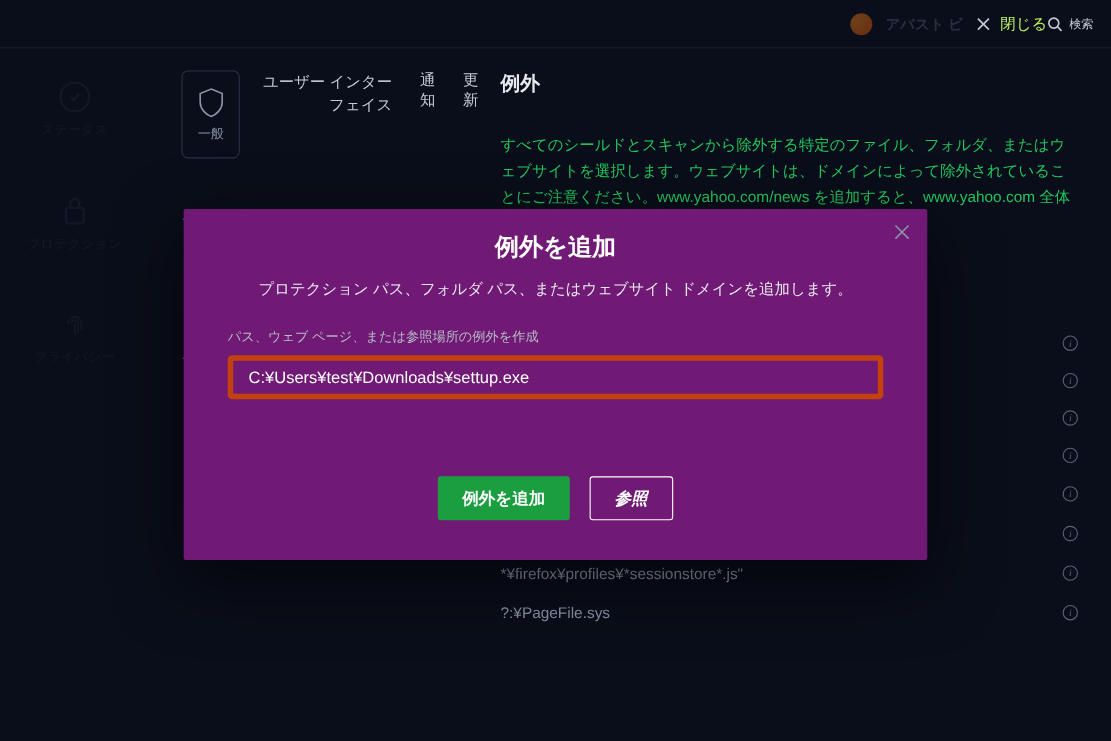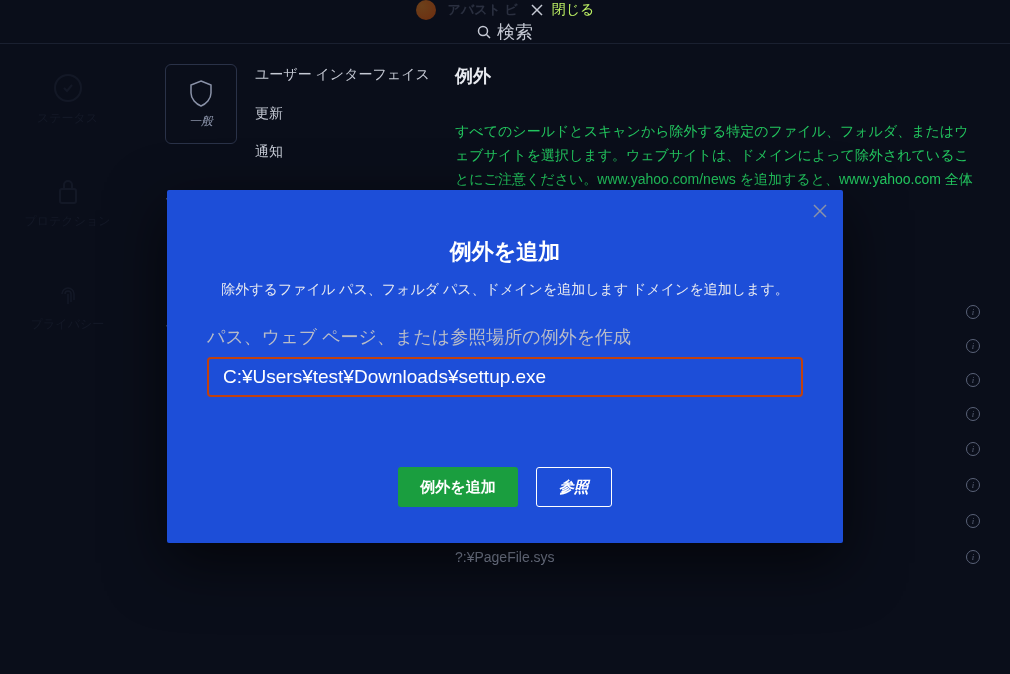--- a/index.html
+++ b/index.html
@@ -8,25 +8,24 @@
       height: 674px;
       background: #0a0e1a;
       font-family: 'Segoe UI', Arial, sans-serif;
       color: #c5c9d4;
       overflow: hidden;
       position: relative;
     }
     .topbar {
       display: flex;
       align-items: center;
-      justify-content: center;
+      justify-content: flex-end;
       height: 44px;
-      padding: 0 16px;
+      padding: 12px 16px;
       border-bottom: 1px solid #1a2030;
-      flex-direction: column;
     }
     .topbar-left {
       display: flex;
       align-items: center;
       gap: 12px;
     }
     .logo-circle {
       width: 20px;
       height: 20px;
       border-radius: 50%;
@@ -43,21 +42,21 @@
       gap: 8px;
       color: #bef264;
       font-size: 14px;
       cursor: pointer;
     }
     .search-area {
       display: flex;
       align-items: center;
       gap: 6px;
       color: #c5c9d4;
-      font-size: 18px;
+      font-size: 11px;
       cursor: pointer;
     }
     .main {
       display: flex;
       height: calc(674px - 44px);
     }
     .sidebar {
       width: 135px;
       padding-top: 30px;
       display: flex;
@@ -95,32 +94,32 @@
       width: 72px;
       height: 80px;
       border: 1px solid #2a3248;
       border-radius: 6px;
       display: flex;
       flex-direction: column;
       align-items: center;
       justify-content: center;
       gap: 6px;
       margin-bottom: 20px;
-      font-style: italic;
     }
     .nav-card-label {
       font-size: 12px;
       color: #8a92a8;
     }
     .nav-list {
       display: flex;
-      flex-direction: column;
+      flex-direction: row;
       gap: 20px;
       padding-left: 90px;
       margin-top: -100px;
+      text-align: right;
     }
     .nav-link {
       font-size: 14px;
       color: #c5c9d4;
     }
     .settings-body {
       flex: 1;
     }
     .section-title {
       font-size: 18px;
@@ -161,24 +160,24 @@
     .overlay {
       position: absolute;
       inset: 0;
       display: flex;
       align-items: flex-start;
       justify-content: center;
       padding-top: 190px;
     }
     .modal {
       width: 676px;
-      background: #1d4ed8;
+      background: #701a75;
       border-radius: 2px;
       box-shadow: 0 20px 60px rgba(0,0,0,0.6);
-      padding: 39px 40px 36px;
+      padding: 12px 40px 36px;
       position: relative;
     }
     .modal-close {
       position: absolute;
       top: 14px;
       right: 16px;
       width: 14px;
       height: 14px;
       cursor: pointer;
       color: #8a92a8;
@@ -191,32 +190,32 @@
       margin-top: 8px;
       margin-bottom: 14px;
     }
     .modal-desc {
       font-size: 14px;
       color: #e8eaf0;
       text-align: center;
       margin-bottom: 26px;
     }
     .input-label {
-      font-size: 18px;
+      font-size: 12px;
       color: #b8bcc8;
       margin-bottom: 8px;
     }
     .path-input {
       width: 100%;
       height: 40px;
       background: transparent;
-      border: 2px solid #c2410c;
+      border: 5px solid #c2410c;
       border-radius: 4px;
       padding: 0 14px;
-      font-size: 19px;
+      font-size: 15px;
       color: #ffffff;
       outline: none;
     }
     .modal-actions {
       display: flex;
       justify-content: center;
       gap: 18px;
       margin-top: 70px;
     }
     .btn {
@@ -305,22 +304,22 @@
     <div class="settings-nav">
       <div style="display:flex;gap:18px;">
         <div class="nav-card">
           <svg width="24" height="28" viewBox="0 0 24 28">
             <path d="M12 2 L22 6 V14 C22 20 17 25 12 27 C7 25 2 20 2 14 V6 Z" stroke="#8a92a8" stroke-width="1.5" fill="none"></path>
           </svg>
           <span class="nav-card-label">一般</span>
         </div>
         <div class="nav-list" style="margin-top:0;padding-left:0;">
           <div class="nav-link" style="line-height:1.5;">ユーザー インターフェイス</div>
+          <div class="nav-link">通知</div>
           <div class="nav-link">更新</div>
-          <div class="nav-link">通知</div>
         </div>
       </div>
       <div style="margin-top:30px;">
         <span class="sidebar-truncated" style="margin-left:0;display:block;">プロ</span>
       </div>
       <div style="margin-top:110px;">
         <span class="sidebar-truncated" style="margin-left:0;display:block;">プラ</span>
       </div>
     </div>
 
@@ -368,21 +367,21 @@
 
 <div class="overlay">
   <div class="modal">
     <div class="modal-close">
       <svg width="14" height="14" viewBox="0 0 14 14">
         <line x1="1" y1="1" x2="13" y2="13" stroke="#8a92a8" stroke-width="1.5"></line>
         <line x1="13" y1="1" x2="1" y2="13" stroke="#8a92a8" stroke-width="1.5"></line>
       </svg>
     </div>
     <div class="modal-title">例外を追加</div>
-    <div class="modal-desc">除外するファイル パス、フォルダ パス、ドメインを追加します ドメインを追加します。</div>
+    <div class="modal-desc">プロテクション パス、フォルダ パス、またはウェブサイト ドメインを追加します。</div>
     <div class="input-label">パス、ウェブ ページ、または参照場所の例外を作成</div>
     <input class="path-input" type="text" value="C:¥Users¥test¥Downloads¥settup.exe" style="">
     <div class="modal-actions">
       <button class="btn btn-primary">例外を追加</button>
       <button class="btn btn-secondary">参照</button>
     </div>
   </div>
 </div>
 
 </body></html>

